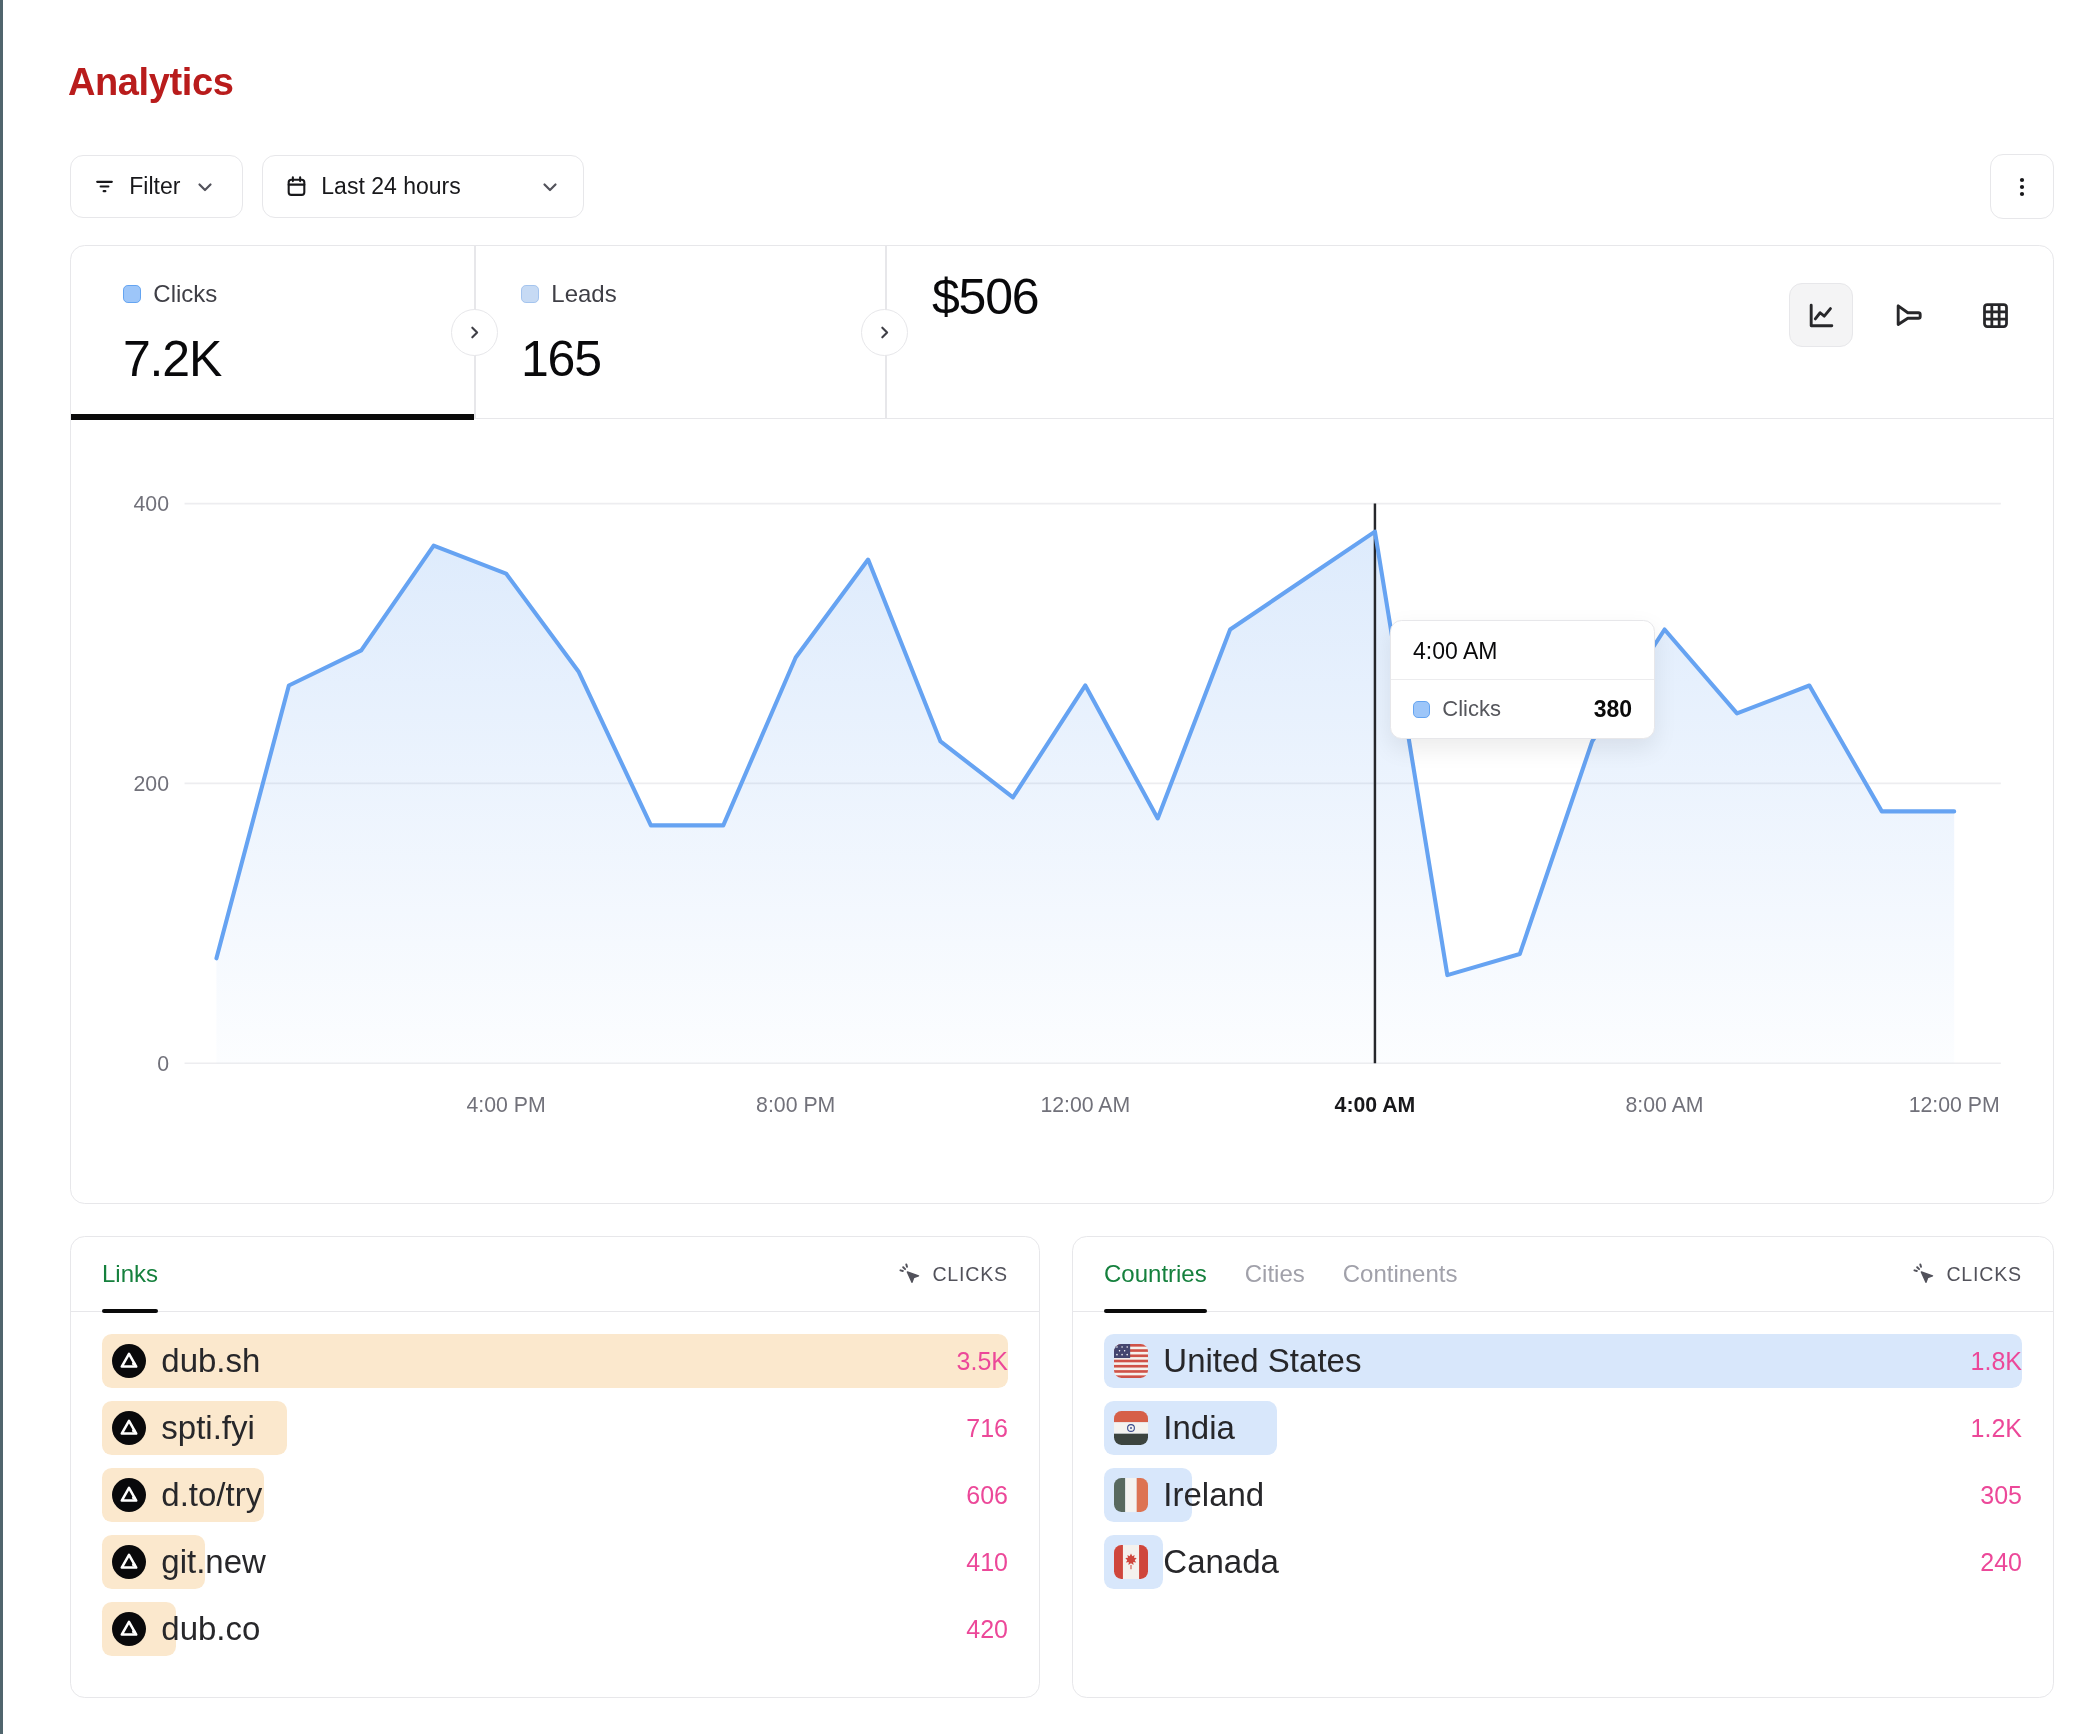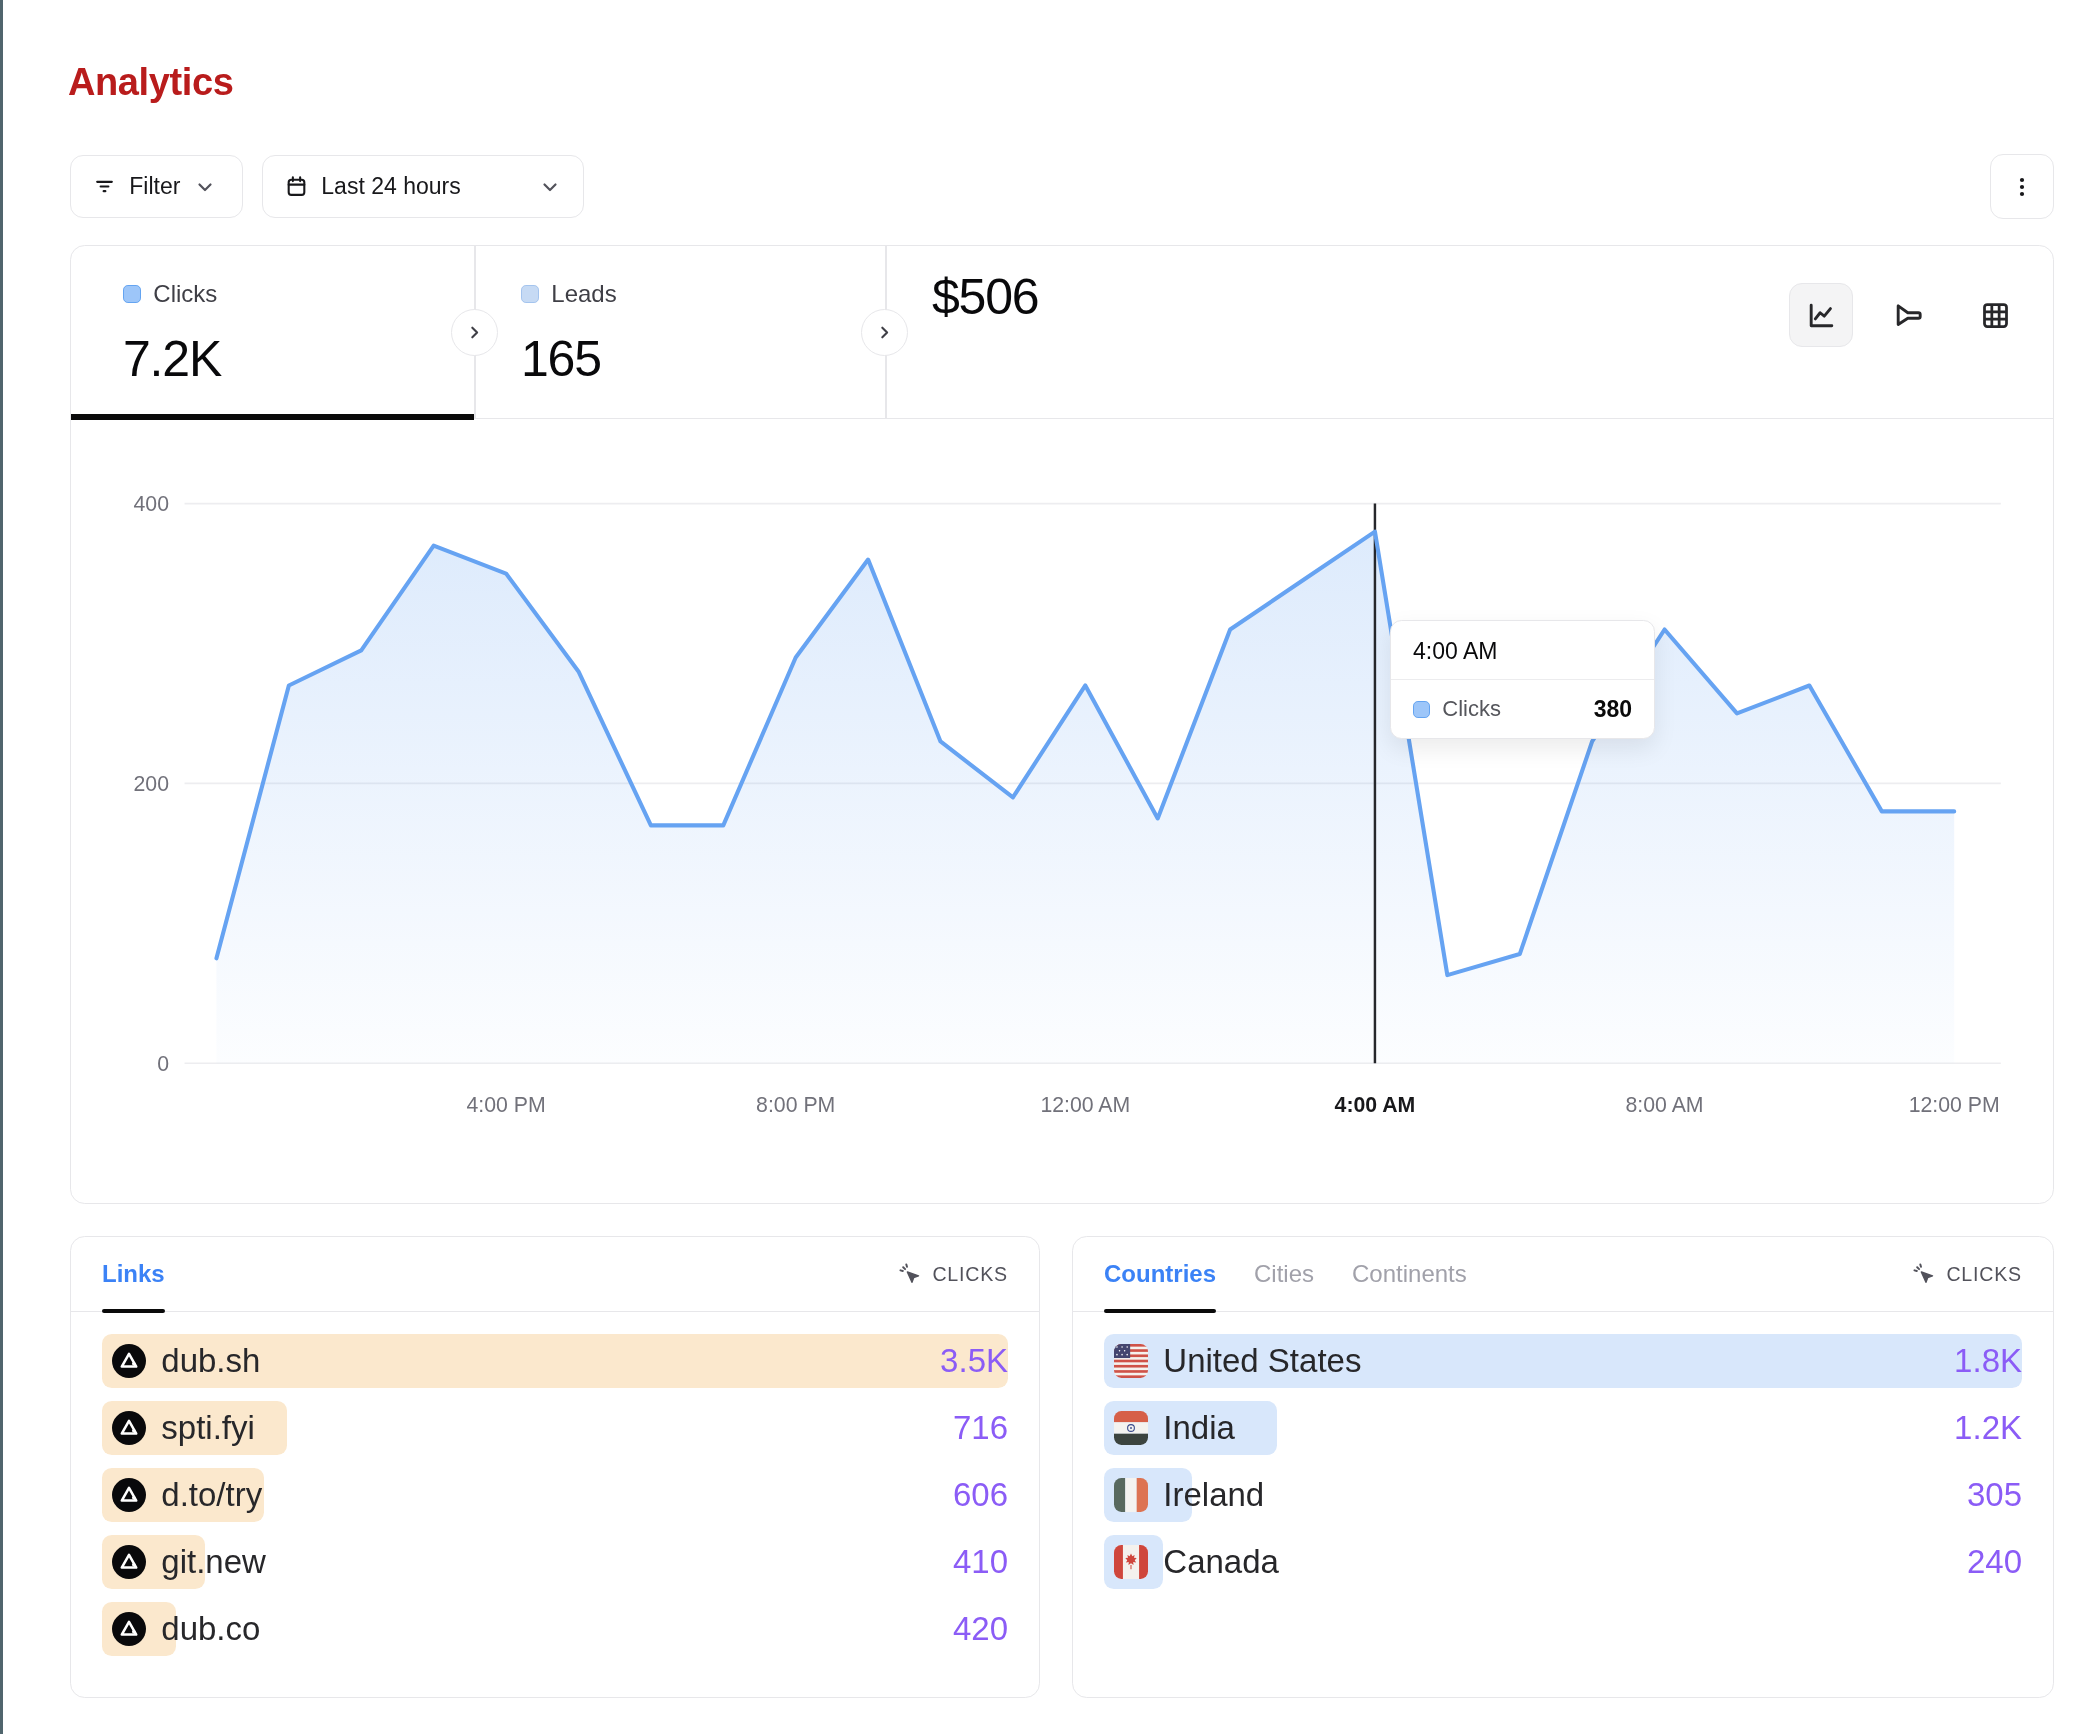--- a/index.html
+++ b/index.html
@@ -52,36 +52,36 @@
   .tt-row .sq { width:17px; height:17px; }
   .tt-series { font-size:22px; color:#55565c; }
   .tt-val { margin-left:auto; font-size:23px; font-weight:700; color:#0a0a0a; }
 
   .panel { position:absolute; top:1236px; height:462px; border:1.6px solid #e7e7ea; border-radius:14.7px; background:#fff; }
   #links-panel { left:70px; width:970px; }
   #countries-panel { left:1072px; width:982px; }
   .panel-header { position:relative; height:75px; border-bottom:1.6px solid #e7e7ea; display:flex; align-items:center; padding:0 31px; }
   .ptabs { display:flex; align-items:center; gap:38px; height:100%; }
   .ptab { position:relative; height:100%; display:flex; align-items:center; font-size:24px; color:#a1a1aa; cursor:pointer; }
-  .ptab.active { color:#3b82f6; font-weight:700; }
+  .ptab.active { color:#15803d; font-weight:400; }
   .ptab.active::after { content:""; position:absolute; left:0; right:0; bottom:-1.6px; height:4.1px; background:#0a0a0a; border-radius:2.5px; }
   .metric { margin-left:auto; display:flex; align-items:center; gap:9px; color:#52525b; }
   .metric .ic { width:25px; height:25px; display:inline-flex; }
   .metric span { font-size:19.6px; letter-spacing:0.8px; font-weight:500; }
 
   .rows { padding:22px 31px; display:flex; flex-direction:column; gap:13px; }
   .row { position:relative; height:54px; display:flex; align-items:center; cursor:pointer; }
   .rowbar { position:absolute; left:0; top:0; height:54px; border-radius:9.8px; }
   #links-panel .rowbar { background:#fbe8cd; }
   #countries-panel .rowbar { background:#d8e7fb; }
   .avatar { position:relative; z-index:1; width:34px; height:34px; margin-left:9.8px; display:inline-flex; border-radius:50%; }
   .flagwrap { position:relative; z-index:1; width:34px; height:34px; margin-left:9.8px; display:inline-flex; border-radius:7.4px; overflow:hidden; }
   .avatar svg, .flagwrap svg { width:100%; height:100%; }
   .rowlabel { position:relative; z-index:1; margin-left:15.5px; font-size:33px; color:#27272a; }
-  .rowvalue { position:relative; z-index:1; margin-left:auto; font-size:33px; color:#8b5cf6; }
+  .rowvalue { position:relative; z-index:1; margin-left:auto; font-size:25px; color:#ec4899; }
 </style>
 </head>
 <body>
 
 <div class="app">
   <div class="edge"></div>
 
   <div class="page-title">Analytics</div>
 
   <div class="btn" id="filter-btn">

